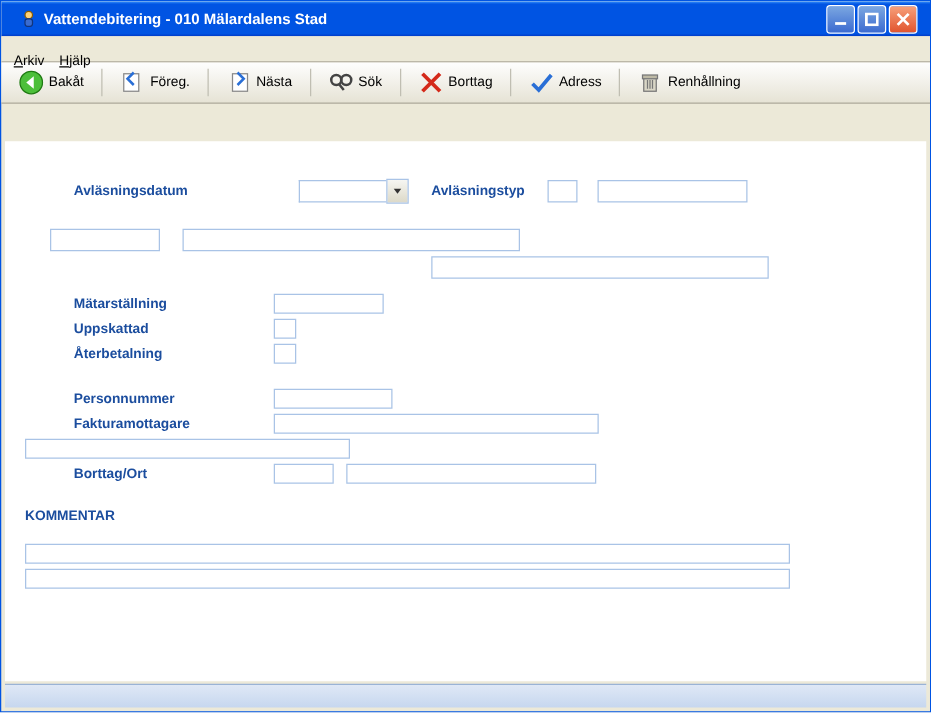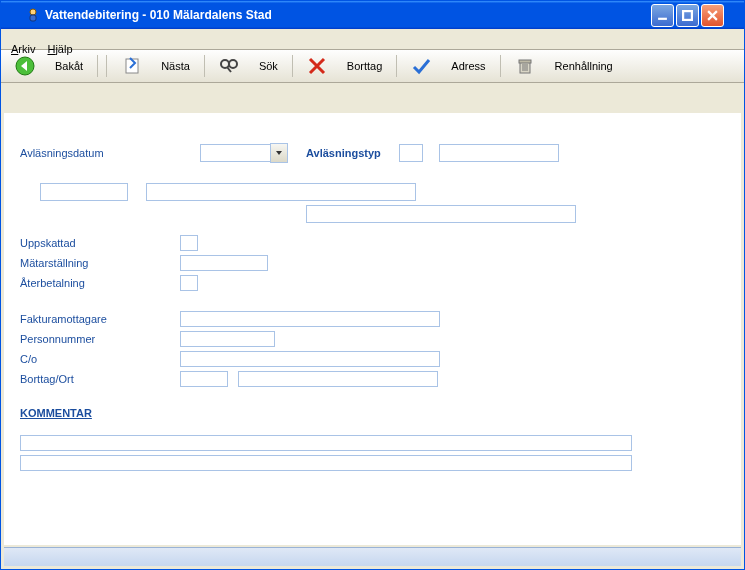--- a/index.html
+++ b/index.html
@@ -1,49 +1,49 @@
 <!DOCTYPE html>
 <html><head>
 <meta charset="utf-8">
 <style>
   html,body{margin:0;padding:0;font-family:Tahoma,Arial,sans-serif;font-size:11px;background:#fff;}
   .window{width:745px;height:570px;border:1px solid #0054e3;background:#ece9d8;position:relative;box-sizing:border-box;overflow:hidden;}
   
-  .titlebar{height:28px;background:linear-gradient(to bottom,#3a95ff 0%,#0054e3 8%,#0054e3 92%,#003ac6 100%);display:flex;align-items:center;color:#fff;padding:0 20px;}
+  .titlebar{height:28px;background:linear-gradient(to bottom,#3a95ff 0%,#0054e3 8%,#0054e3 92%,#003ac6 100%);display:flex;align-items:center;color:#fff;padding:0 10px;}
   .titlebar .app-icon{width:16px;height:16px;margin:0 4px;display:inline-flex;align-items:center;justify-content:center;}
   .titlebar .title{font-weight:bold;font-size:12px;flex:0 0 auto;}
   .titlebar .spacer{flex:1 1 auto;}
   .win-btn{width:21px;height:21px;margin-left:2px;border-radius:3px;border:1px solid #fff;display:flex;align-items:center;justify-content:center;background:linear-gradient(to bottom,#7ba7e1,#3c6bd0);cursor:pointer;}
   .win-btn.close{background:linear-gradient(to bottom,#f7a07a,#e1542e);}
   .win-btn svg{width:11px;height:11px;}
   
   .menubar{height:20px;background:#ece9d8;border-bottom:1px solid #aca899;display:flex;align-items:center;padding:0 4px;font-size:11px;}
   .menubar span{padding:2px 6px;cursor:default;margin-top:20px;}
   .menubar span u{text-decoration:underline;}
   
   .toolbar{height:32px;background:linear-gradient(to bottom,#fefefe,#e6e3d5);border-bottom:1px solid #aca899;display:flex;align-items:center;padding:0 6px;gap:4px;}
-  .tb-btn{display:flex;align-items:center;height:26px;padding:0 8px;cursor:pointer;gap:20px;}
+  .tb-btn{display:flex;align-items:center;height:26px;padding:0 8px;cursor:pointer;gap:4px;}
   .tb-btn .ico{width:20px;height:20px;display:flex;align-items:center;justify-content:center;}
   .tb-btn .lbl{font-size:11px;color:#000;}
   .tb-sep{width:1px;height:22px;background:#c0beb2;margin:0 2px;}
   
   .header-band{height:30px;background:linear-gradient(to bottom,#134b8f 0%,#1b62b6 50%,#0f3e7a 100%);color:#fff;display:flex;align-items:center;padding:0 18px;font-size:13px;font-weight:bold;letter-spacing:3px;}
   
   .content{background:#fff;position:absolute;top:112px;left:3px;right:3px;bottom:24px;box-sizing:border-box;padding:30px 16px 10px 16px;overflow:hidden;}
   .row{display:flex;align-items:center;margin-bottom:4px;min-height:18px;}
-  .lab{width:160px;font-size:11px;font-weight:normal;color:#1b4d9e;}
+  .lab{width:160px;font-size:11px;font-weight:bold;color:#1b4d9e;margin-left:39px;}
   .lab.compact{width:160px;}
   input[type=text].tf{height:16px;border:1px solid #a9c3e6;background:#fff;font:inherit;padding:0 2px;box-sizing:border-box;}
   .date-combo{display:flex;align-items:center;}
   .date-combo input{width:70px;height:18px;border:1px solid #a9c3e6;border-right:none;background:#fff;padding:0 2px;box-sizing:border-box;}
   .date-combo .dd{width:16px;height:18px;border:1px solid #a9c3e6;background:linear-gradient(to bottom,#f6f6f2,#dcd9c8);display:flex;align-items:center;justify-content:center;cursor:pointer;}
   .date-combo .dd svg{width:8px;height:8px;}
   .sub-lab{font-size:11px;font-weight:bold;color:#1b4d9e;margin:0 18px;}
   .gap-block{height:16px;}
-  .comment-lab{font-size:11px;font-weight:bold;color:#1b4d9e;margin-top:20px;margin-bottom:16px;text-decoration:underline;}
+  .comment-lab{font-size:11px;font-weight:bold;color:#1b4d9e;margin-top:20px;margin-bottom:16px;}
   .comment-line{width:612px;height:18px;border:1px solid #a9c3e6;background:#fff;margin-bottom:4px;}
   
   .statusbar{position:absolute;left:3px;right:3px;bottom:3px;height:18px;background:linear-gradient(to bottom,#dfe8f6,#c6d7ef);border-top:1px solid #9ab3d5;}
 </style>
 </head>
 <body>
 
 <div class="window">
 
   <div class="titlebar">
@@ -81,20 +81,29 @@
     <div class="tb-btn">
       <span class="ico">
         <svg viewBox="0 0 20 20">
             <circle cx="10" cy="10" r="9" fill="#4cbf3a" stroke="#1f7a12"></circle>
             <path d="M12 5 L6 10 L12 15 Z" fill="#fff"></path>
           </svg>
       </span>
       <span class="lbl">Bakåt</span>
     </div>
     <div class="tb-sep"></div>
+    <div class="tb-btn">
+      <span class="ico">
+        <svg viewBox="0 0 20 20">
+            <rect x="3" y="3" width="12" height="14" fill="#fff" stroke="#888"></rect>
+            <path d="M11 2 L6 7 L11 12" stroke="#2a6fd6" stroke-width="2" fill="none"></path>
+          </svg>
+      </span>
+      <span class="lbl">Föreg.</span>
+    </div>
     <div class="tb-sep"></div>
     <div class="tb-btn">
       <span class="ico">
         <svg viewBox="0 0 20 20">
             <rect x="5" y="3" width="12" height="14" fill="#fff" stroke="#888"></rect>
             <path d="M9 2 L14 7 L9 12" stroke="#2a6fd6" stroke-width="2" fill="none"></path>
           </svg>
       </span>
       <span class="lbl">Nästa</span>
     </div>
@@ -172,44 +181,43 @@
     </div>
     <div class="row">
       <div class="lab"></div>
       <div style="width:126px"></div>
       <input type="text" class="tf" style="width: 270px; height: 18px;" value="">
     </div>
 
     <div style="height:8px"></div>
 
     <div class="row" style="min-height:16px">
+      <div class="lab compact">Mätarställning</div>
+      <input type="text" class="tf" style="width: 88px;" value="">
+    </div>
+    <div class="row" style="min-height:16px">
       <div class="lab compact">Uppskattad</div>
       <input type="text" class="tf" style="width: 18px;" value="">
     </div>
     <div class="row" style="min-height:16px">
-      <div class="lab compact">Mätarställning</div>
-      <input type="text" class="tf" style="width: 88px;" value="">
-    </div>
-    <div class="row" style="min-height:16px">
       <div class="lab compact">Återbetalning</div>
       <input type="text" class="tf" style="width: 18px;" value="">
     </div>
 
     <div class="gap-block"></div>
 
     <div class="row" style="min-height:16px">
+      <div class="lab">Personnummer</div>
+      <input type="text" class="tf" style="width: 95px;" value="">
+    </div>
+    <div class="row" style="min-height:16px">
       <div class="lab">Fakturamottagare</div>
       <input type="text" class="tf" style="width: 260px;" value="">
     </div>
     <div class="row" style="min-height:16px">
-      <div class="lab">Personnummer</div>
-      <input type="text" class="tf" style="width: 95px;" value="">
-    </div>
-    <div class="row" style="min-height:16px">
-      <div class="lab">C/o</div>
       <input type="text" class="tf" style="width: 260px;" value="">
     </div>
     <div class="row" style="min-height:16px">
       <div class="lab">Borttag/Ort</div>
       <input type="text" class="tf" style="width: 48px;" value="">
       <div style="width:10px"></div>
       <input type="text" class="tf" style="width: 200px;" value="">
     </div>
 
     <div class="comment-lab">KOMMENTAR</div>

